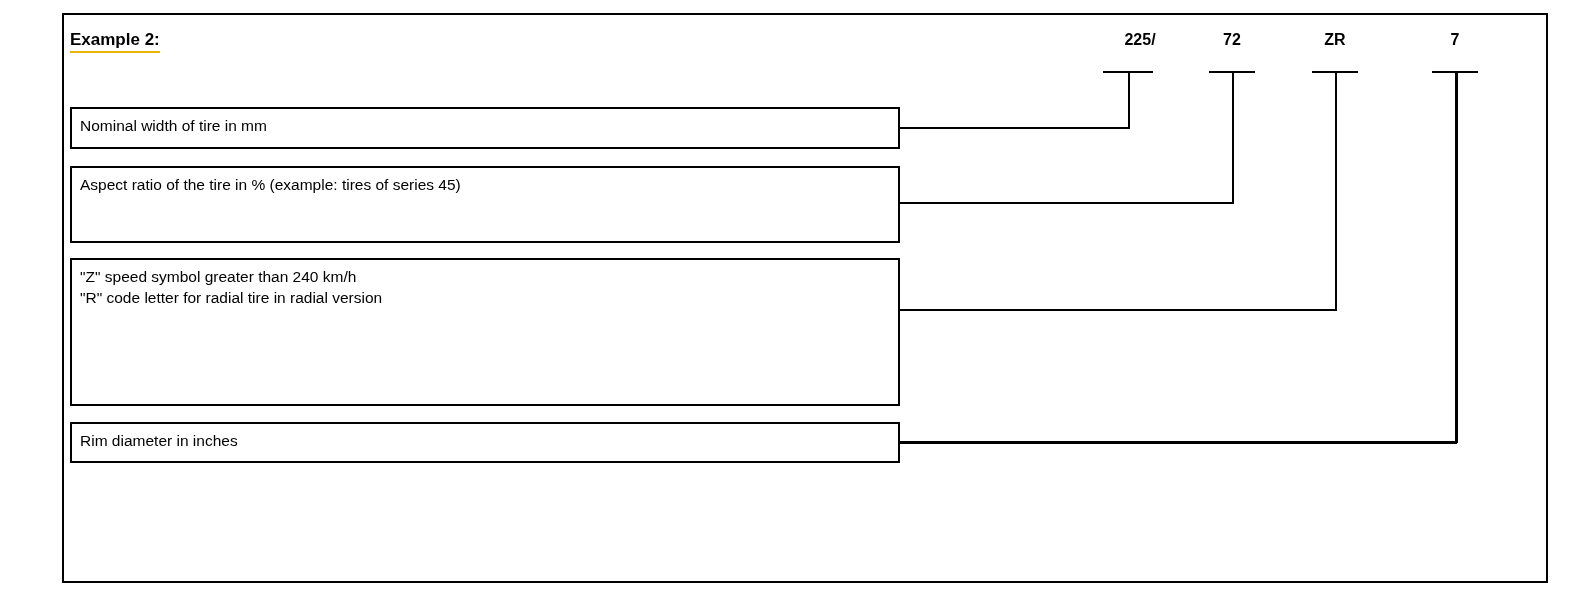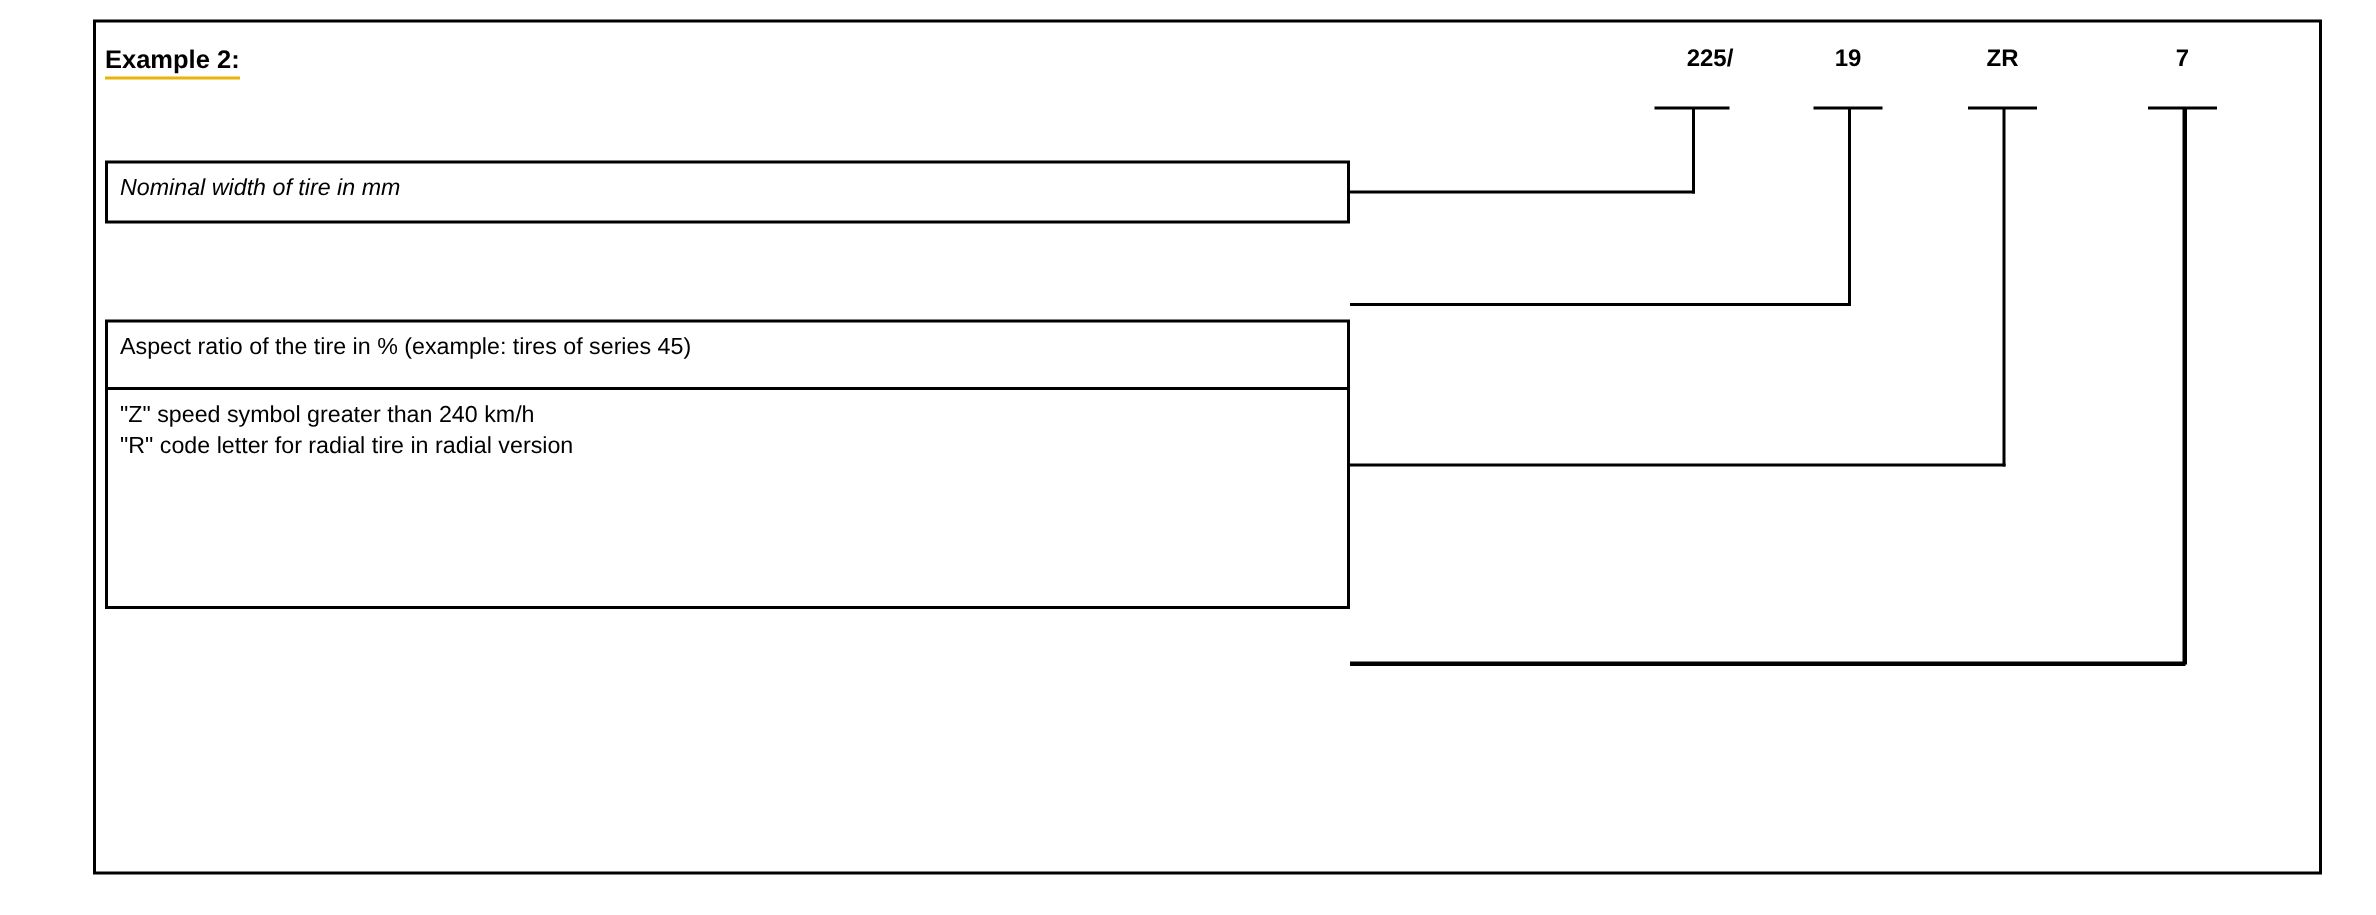--- a/index.html
+++ b/index.html
@@ -57,22 +57,22 @@
     position: absolute;
     left: 8px;
     top: 6px;
     font-size: 15.5px;
     line-height: 21px;
     white-space: pre-line;
     letter-spacing: 0px;
   }
 
   
-  .box-1 { top: 107px; height: 42px; font-style: italic; }
-  .box-2 { top: 166px; height: 77px; margin-top: 47px; }
+  .box-1 { top: 107px; height: 42px; }
+  .box-2 { top: 166px; height: 77px; }
   .box-3 { top: 258px; height: 148px; }
   .box-4 { top: 422px; height: 41px; }
 
   
   .code-label {
     position: absolute;
     top: 31px;
     font-size: 16px;
     font-weight: bold;
     text-align: center;
@@ -106,21 +106,21 @@
 
 <div id="page">
 
   <div class="outer-frame"></div>
 
   <div class="heading">Example 2:</div>
 
   <div class="code-label" style="left:1128px;margin-left:12px;">225/</div>
   <div class="code-underline" style="left:1128px; width:50px;"></div>
 
-  <div class="code-label" style="left:1232px;">19</div>
+  <div class="code-label" style="left:1232px;">72</div>
   <div class="code-underline" style="left:1232px; width:46px;"></div>
 
   <div class="code-label" style="left:1335px;">ZR</div>
   <div class="code-underline" style="left:1335px; width:46px;"></div>
 
   <div class="code-label" style="left:1455px;">7</div>
   <div class="code-underline" style="left:1455px; width:46px;"></div>
 
   <div class="lead-h" style="left:900px; top:127px; width:230px;"></div>
   <div class="lead-v" style="left:1128px; top:72px; height:57px;"></div>
@@ -140,14 +140,17 @@
 
   <div class="desc-box box-2">
     <div class="desc-text">Aspect ratio of the tire in % (example: tires of series 45)</div>
   </div>
 
   <div class="desc-box box-3">
     <div class="desc-text">"Z" speed symbol greater than 240 km/h
 "R" code letter for radial tire in radial version</div>
   </div>
 
+  <div class="desc-box box-4">
+    <div class="desc-text">Rim diameter in inches</div>
+  </div>
 
 </div>
 
 </body></html>

